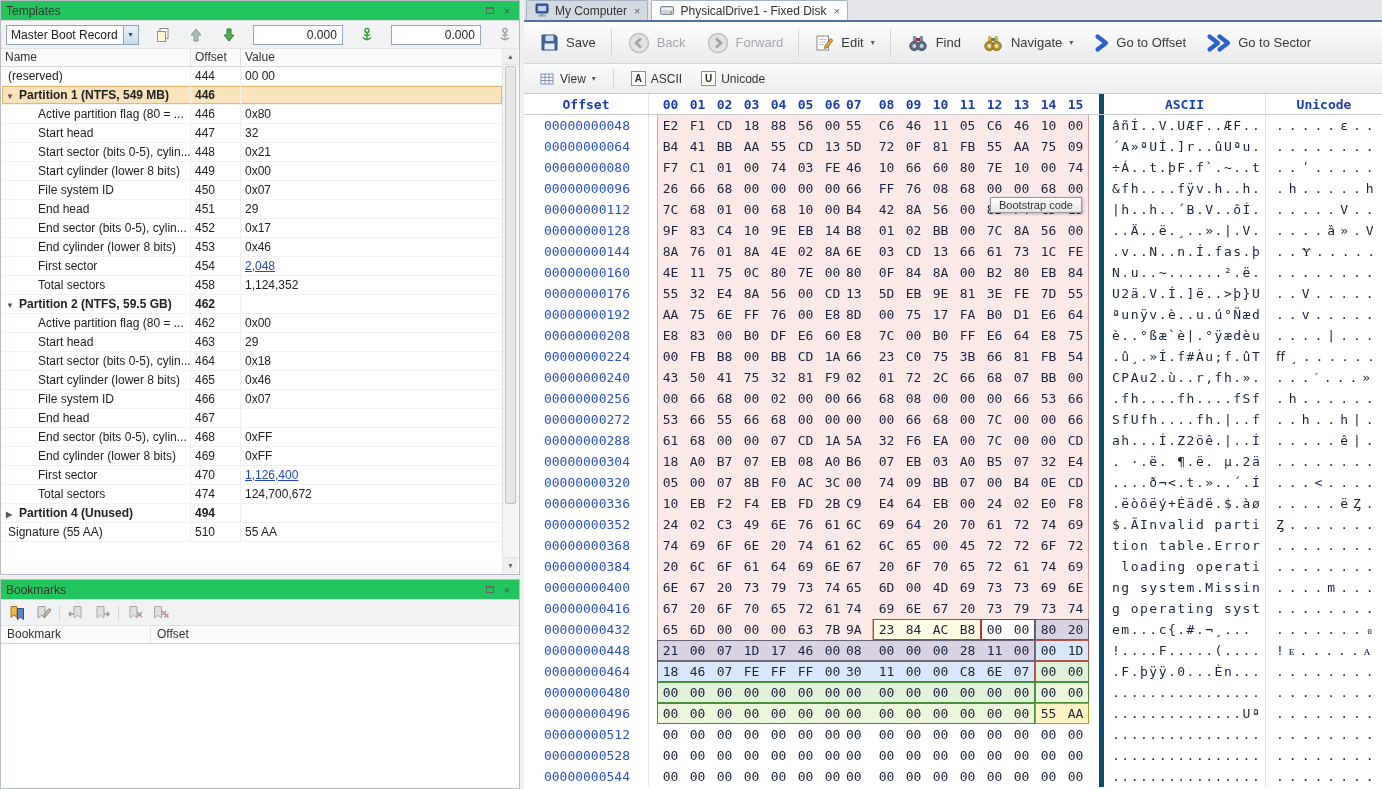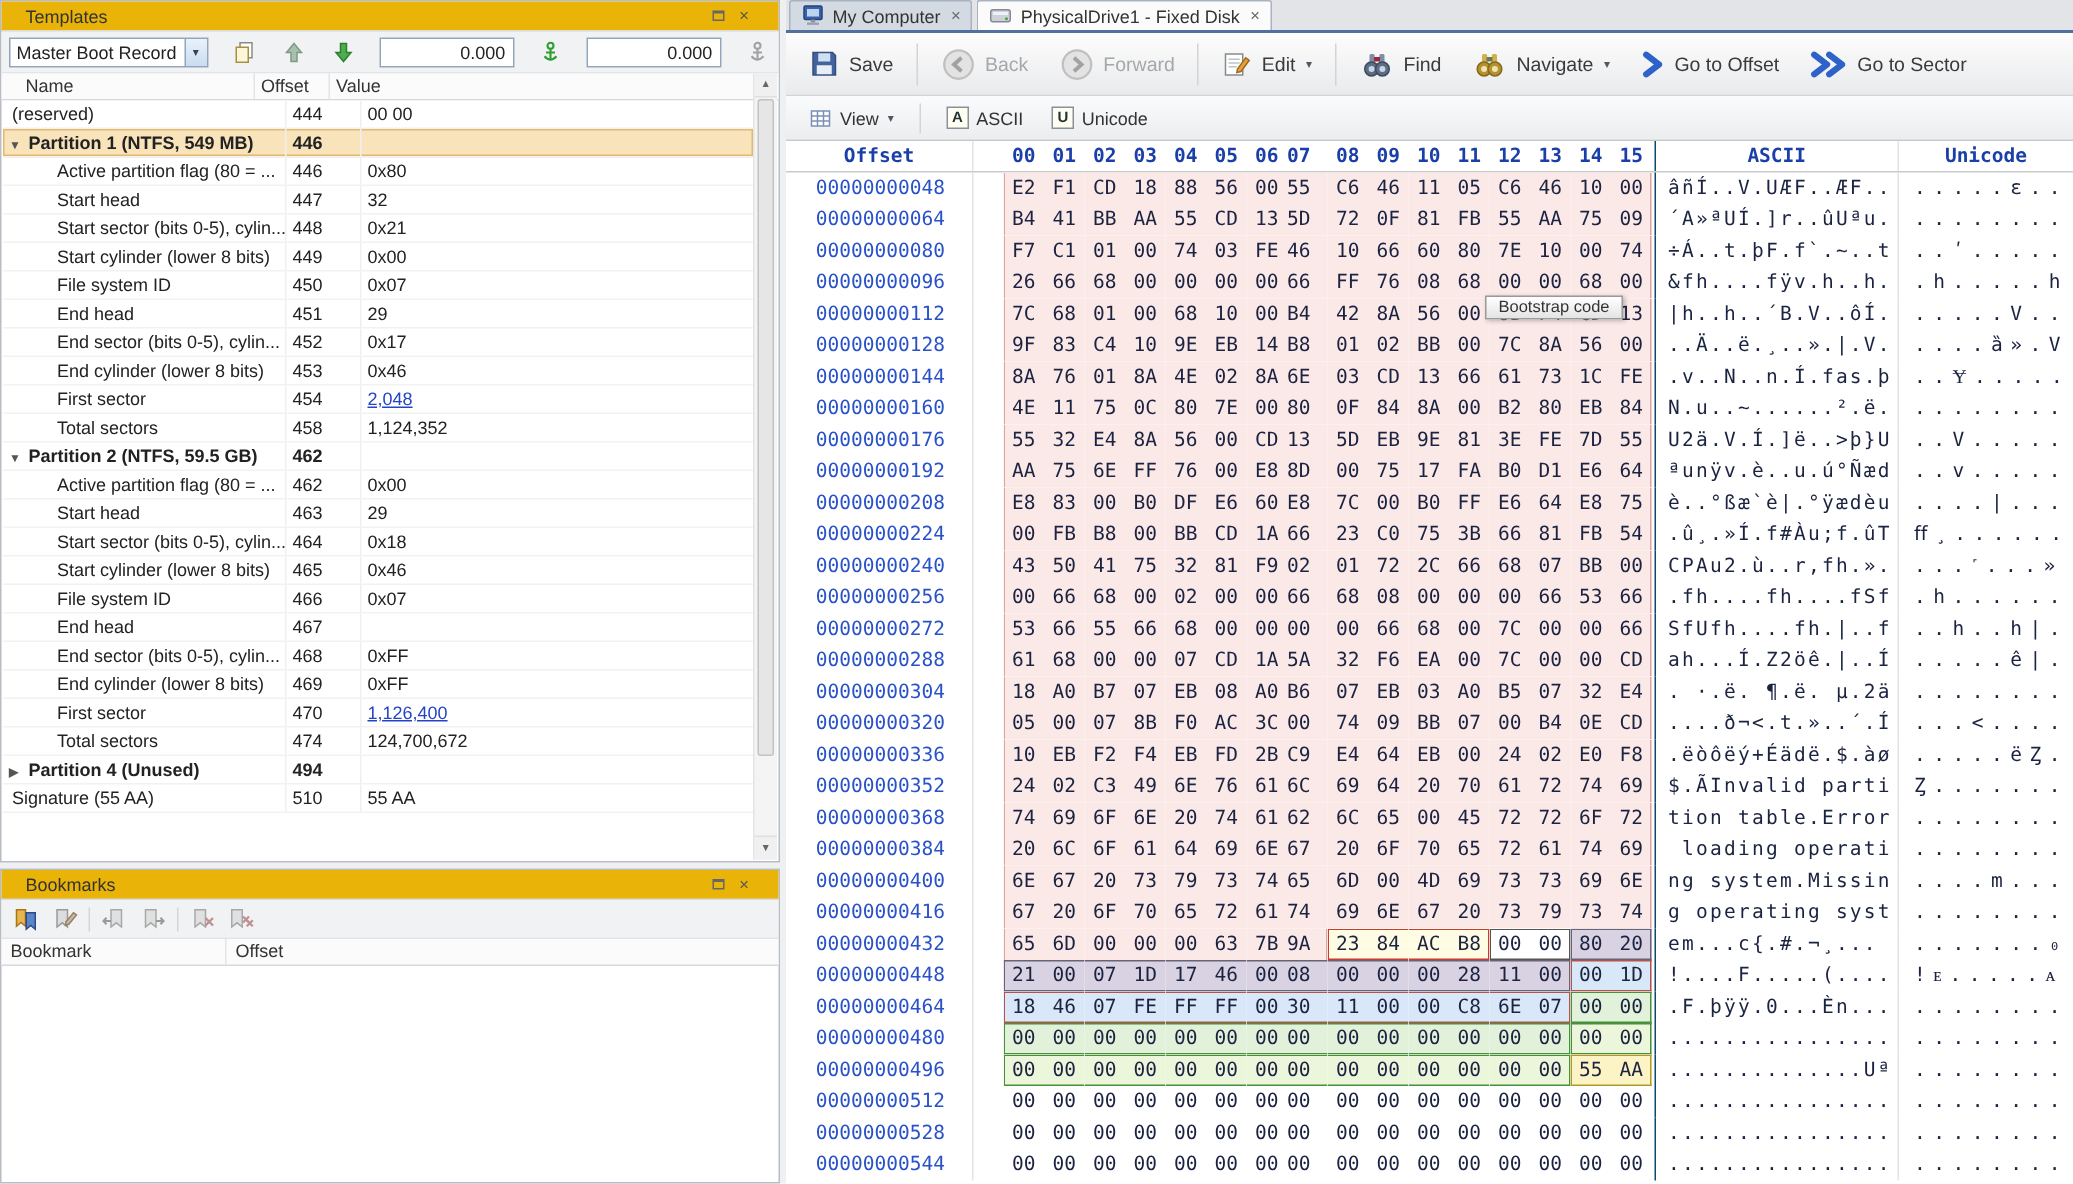--- a/index.html
+++ b/index.html
@@ -6,40 +6,40 @@
   html,body { margin:0; padding:0; }
   body {
     width:1382px; height:789px; position:relative; overflow:hidden;
     background:#eef0f2; font-family:"Liberation Sans", sans-serif; color:#222;
   }
   
   #left-dock { position:absolute; left:0; top:0; width:520px; height:789px; }
   .panel { position:absolute; left:0; width:520px; background:#fff; border:1px solid #b8bcc4; }
   #templates-panel { top:0; height:575px; }
   #bookmarks-panel { top:579px; height:210px; }
-  .ptitle { height:20px; background:#eab308; border-bottom:1px solid #d8dadd;
-    display:flex; align-items:center; padding:0 16px; font-size:12px; color:#333; }
+  .ptitle { height:20px; background:#22c55e; border-bottom:1px solid #d8dadd;
+    display:flex; align-items:center; padding:0 5px; font-size:12px; color:#333; }
   .ptitle .sp { flex:1; }
   .winbtn { width:14px; height:14px; display:inline-flex; align-items:center; justify-content:center;
     color:#555; font-size:11px; margin-left:3px; cursor:default; }
   .floatglyph { width:8px; height:7px; border:1px solid #666; border-top:2px solid #666; display:inline-block; }
   
   .tpl-toolbar { height:28px; background:#f1f2f4; border-bottom:1px solid #e2e4e6;
     display:flex; align-items:center; padding:0 5px; gap:15px; }
   .combo { width:146px; height:20px; border:1px solid #93a5b8; background:#fff; display:flex; align-items:stretch; }
   .combo .txt { flex:1; font-size:12px; padding:2px 4px; white-space:nowrap; overflow:hidden; }
   .combo .caret { width:15px; background:linear-gradient(#eaf2fb,#c9dcf0); border-left:1px solid #93a5b8;
     font-size:8px; color:#345; display:flex; align-items:center; justify-content:center; }
   .ticon { width:20px; height:20px; display:inline-flex; align-items:center; justify-content:center; }
   .numfield { width:98px; height:20px; border:1px solid #93a5b8; background:#fff; font-size:12px;
     text-align:right; padding:2px 5px; }
   
   .tpl-head, .bm-head { display:flex; height:18px; line-height:17px; font-size:12px; color:#333;
     background:#fbfbfb; border-bottom:1px solid #d6d8da; }
-  .col-name { width:169px; padding-left:16px; border-right:1px solid #e2e4e6; }
+  .col-name { width:190px; padding-left:4px; border-right:1px solid #e2e4e6; }
   .col-off  { width:50px;  padding-left:4px; border-right:1px solid #e2e4e6; }
   .col-val  { flex:1; padding-left:4px; }
   #tpl-rows { position:absolute; top:66px; left:1px; right:17px; bottom:1px; background:#fff; overflow:hidden; }
   .trow { display:flex; height:19px; line-height:18px; font-size:12px; border-bottom:1px solid #f2f2f2; }
   .trow .tname { width:189px; border-right:1px solid #efefef; white-space:nowrap; overflow:hidden; }
   .trow .toff  { width:50px; border-right:1px solid #efefef; padding-left:4px; }
   .trow .tval  { flex:1; padding-left:4px; white-space:nowrap; overflow:hidden; }
   .lvl0 { padding-left:4px; } .lvl1 { padding-left:6px; } .lvl2 { padding-left:36px; }
   .trow.bold { font-weight:bold; }
   .trow.sel { background:#f8e3bb; box-shadow:inset 0 0 0 1px #e2b96e; }
@@ -73,21 +73,21 @@
     display:flex; align-items:center; padding:0 9px; gap:7px; font-size:12px; color:#333; }
   .lettericon { width:15px; height:15px; border:1px solid #8a9099; background:#fffef2; color:#233;
     font-size:10px; font-weight:bold; display:inline-flex; align-items:center; justify-content:center; }
   .vbtn { display:flex; align-items:center; gap:5px; padding:3px 6px; }
   
   #hexwrap { position:absolute; top:94px; left:0; right:0; bottom:0; background:#fff;
     font-family:"DejaVu Sans Mono", monospace; }
   .hhead { display:flex; height:21px; line-height:21px; border-bottom:1px solid #c8cacc;
     color:#1a3fa8; font-weight:bold; font-size:13px; }
   .hoffcol { width:124px; text-align:center; }
-  .hbytes { width:456px; padding-left:20px; border-left:1px solid #e2e4e6; border-right:1px solid #0c4a6e; display:flex; }
+  .hbytes { width:456px; padding-left:8px; border-left:1px solid #e2e4e6; border-right:5px solid #0c4a6e; display:flex; }
   .hascii { width:162px; border-right:1px solid #e2e4e6; padding-left:8px; letter-spacing:1.5px; white-space:pre; overflow:hidden; }
   .huni { flex:1; padding-left:10px; letter-spacing:5px; white-space:pre; overflow:hidden; }
   .hd { text-align:center; letter-spacing:normal; padding-left:0; }
   .hrow { display:flex; height:21px; line-height:21px; font-size:13px; color:#1b2340; }
   .hoff { width:124px; text-align:right; padding-right:18px; color:#2952c8; }
   .byte { width:27px; text-align:center; }
   .byte.g { padding-right:14px; }
   .hhead .byte { color:#1a3fa8; }
   .byte.boot { background:#fbe9e8; }
   .byte.boot.ms { box-shadow:inset 1px 0 0 #dba5a0; }

